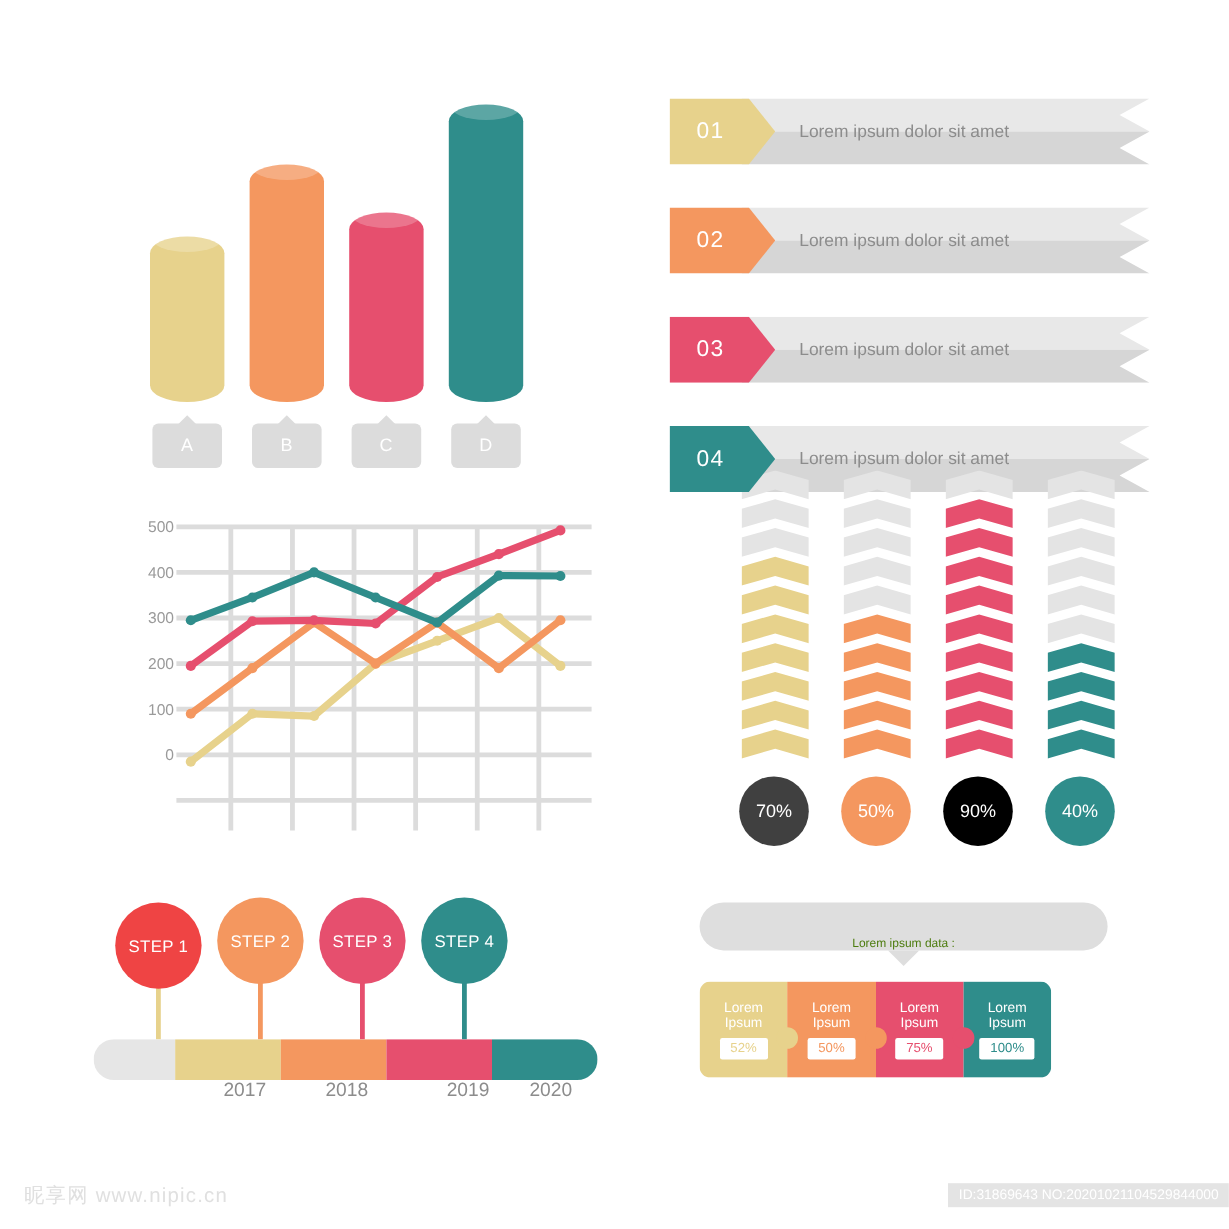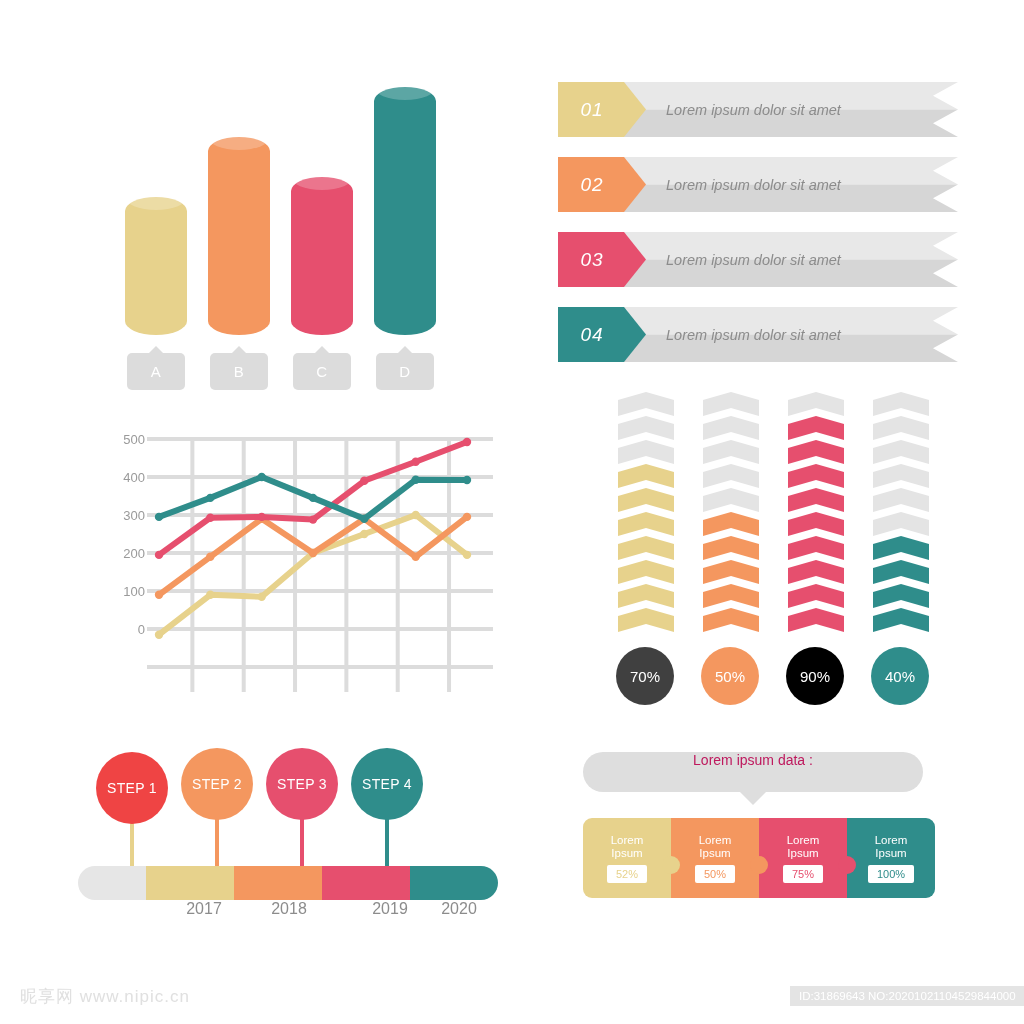--- a/index.html
+++ b/index.html
@@ -78,21 +78,21 @@
     width: 46px;
     text-align: right;
     font-size: 13px;
     color: #9a9a9a;
     transform: translateY(-50%);
   }
   .ylabels-wrap { position: absolute; left: 0; top: 0; width: 50px; height: 270px; }
 
   
   #banner-list { left: 558px; top: 82px; width: 400px; }
-  .banner-row { position: relative; height: 55px; margin-bottom: 20px; font-style: italic; }
+  .banner-row { position: relative; height: 55px; margin-bottom: 36px; }
   .banner-ribbon {
     position: absolute;
     left: 60px; top: 0;
     width: 340px; height: 55px;
   }
   .banner-tag {
     position: absolute;
     left: 0; top: 0;
     width: 88px; height: 55px;
     z-index: 2;
@@ -158,38 +158,38 @@
     color: #8c8c8c;
   }
 
   
   #data-table { left: 583px; top: 752px; width: 340px; }
   .tooltip-head {
     position: relative;
     width: 340px; height: 40px;
     background: #dedede;
     border-radius: 20px;
-    display: flex; align-items: flex-start; justify-content: center;
-    color: #be185d;
-    font-size: 14px;
+    display: flex; align-items: flex-end; justify-content: center;
+    color: #4d7c0f;
+    font-size: 10px;
   }
   .tooltip-head::after {
     content: "";
     position: absolute;
     bottom: -13px;
     left: 50%;
     margin-left: -13px;
     border-left: 13px solid transparent;
     border-right: 13px solid transparent;
     border-top: 13px solid #dedede;
   }
   .puzzle-bar {
     position: absolute;
     top: 66px; left: 0;
-    width: 352px; height: 80px;
+    width: 293px; height: 80px;
     border-radius: 9px;
     overflow: hidden;
     display: flex;
   }
   .puzzle-seg {
     position: relative;
     flex: 1;
     display: flex;
     flex-direction: column;
     align-items: center;

